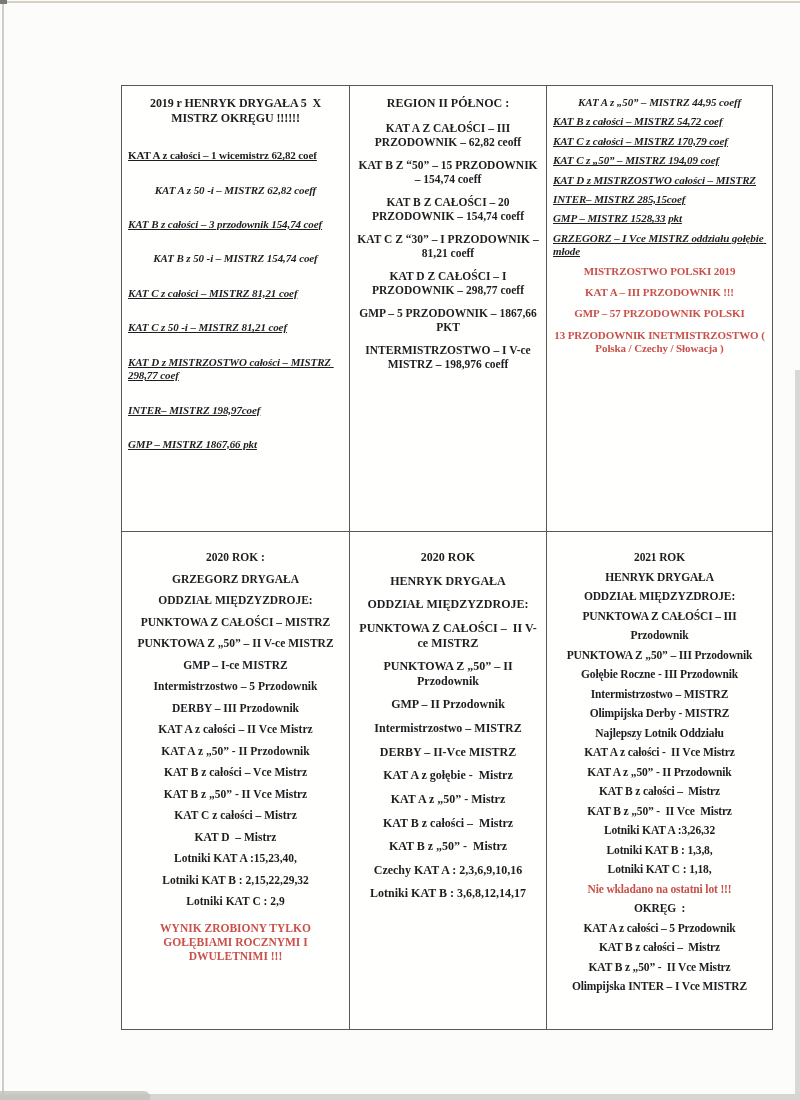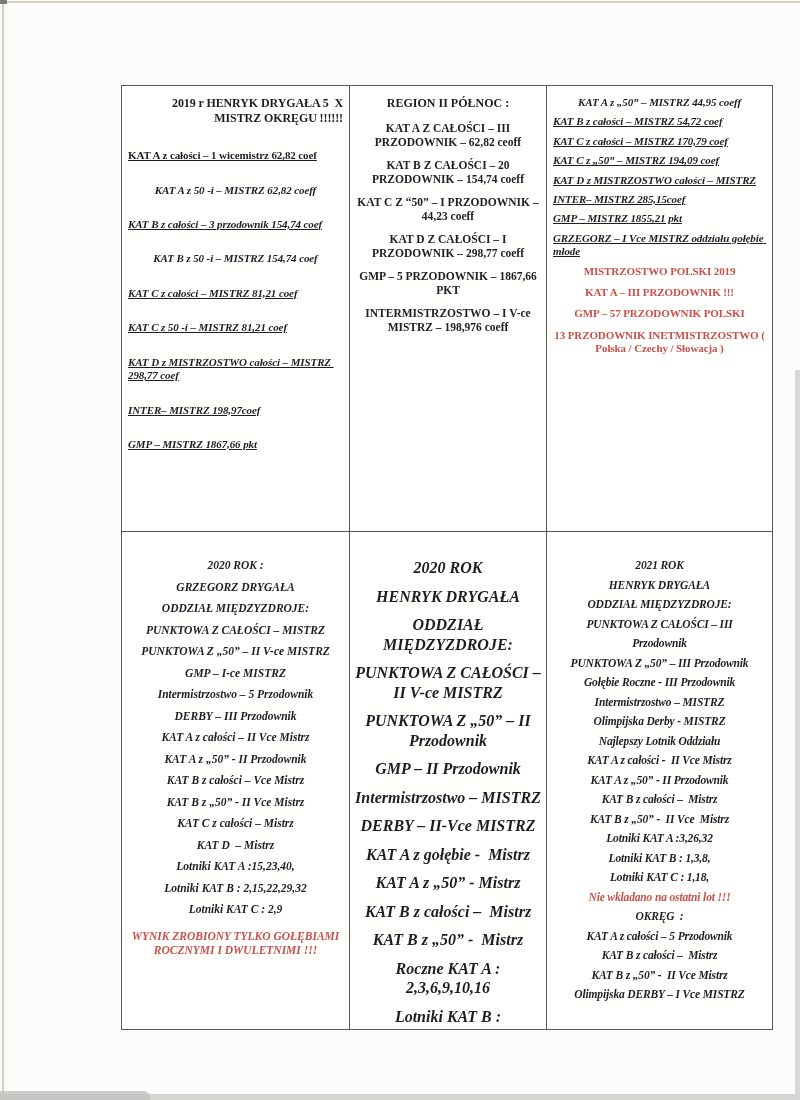--- a/index.html
+++ b/index.html
@@ -23,41 +23,41 @@
     box-sizing:border-box;border:1.5px solid #5b5854;
     display:grid;
     grid-template-columns:227px 197px 1fr;
     grid-template-rows:445px 1fr;
     background:#fffffe;
   }
   .cell{box-sizing:border-box;overflow:hidden;}
   .cell.c1,.cell.c2{border-left:1.3px solid #5b5854;}
   .cell.r1{border-top:1.3px solid #5b5854;}
   .cell.r0{padding:10px 6px 6px 6px;}
-  .cell.r1{padding:26px 4px 4px 4px;font-style:italic;}
+  .cell.r1{padding:18px 4px 4px 4px;}
 
   .line{
     font-weight:bold;text-align:center;white-space:pre-wrap;
     line-height:1.22;
   }
   .line.lft{text-align:left;text-decoration:underline;}
   .line.ital{font-style:italic;}
   .line.red{color:#c9504b;}
 
   
   .c-r0c0 .line{font-size:11px;margin-bottom:21px;letter-spacing:-.1px;}
-  .c-r0c0 .line.hdr{font-size:12px;margin-bottom:24px;text-align:right;}
+  .c-r0c0 .line.hdr{font-size:12px;margin-bottom:24px;}
   .c-r0c1 .line{font-size:11.5px;margin-bottom:9px;}
   .c-r0c1 .line.hdr{font-size:12px;margin-bottom:10px;text-align:center;}
   .c-r0c2 .line{font-size:11px;margin-bottom:6px;letter-spacing:-.1px;}
   .c-r0c2 .line.hdr{font-size:12px;margin-bottom:9px;}
   .c-r0c2 .line.red{margin-bottom:8px;}
   .c-r1c0 .line{font-size:11.5px;margin-bottom:7.5px;}
   .c-r1c0 .line.red{margin-top:13px;}
-  .c-r1c1 .line{font-size:16px;margin-bottom:9px;}
+  .c-r1c1 .line{font-size:12px;margin-bottom:9px;}
   .c-r1c2 .line{font-size:11.5px;margin-bottom:5.5px;letter-spacing:-.15px;}
 </style>
 </head>
 <body>
 
 <div class="edge top"></div>
 <div class="edge left"></div>
 <div class="edge corner"></div>
 <div class="edge right"></div>
 <div class="edge bottom"></div>
@@ -72,34 +72,35 @@
       <div class="line ital">KAT B z 50 -i – MISTRZ 154,74 coef</div>
       <div class="line lft ital">KAT C z całości – MISTRZ 81,21 coef</div>
       <div class="line lft ital">KAT C z 50 -i – MISTRZ 81,21 coef</div>
       <div class="line lft ital">KAT D z MISTRZOSTWO całości – MISTRZ 298,77 coef</div>
       <div class="line lft ital">INTER– MISTRZ 198,97coef</div>
       <div class="line lft ital">GMP – MISTRZ 1867,66 pkt</div>
     </div>
   <div class="cell r0 c1 c-r0c1">
       <div class="line hdr">REGION II PÓŁNOC :</div>
       <div class="line">KAT A Z CAŁOŚCI – III PRZODOWNIK – 62,82 ceoff</div>
+      <div class="line">KAT B Z “50” – 15 PRZODOWNIK – 154,74 coeff</div>
       <div class="line">KAT B Z CAŁOŚCI – 20 PRZODOWNIK – 154,74 coeff</div>
-      <div class="line">KAT C Z “50” – I PRZODOWNIK – 44,23 coeff</div>
+      <div class="line">KAT C Z “30” – I PRZODOWNIK – 81,21 coeff</div>
       <div class="line">KAT D Z CAŁOŚCI – I PRZODOWNIK – 298,77 coeff</div>
       <div class="line">GMP – 5 PRZODOWNIK – 1867,66 PKT</div>
       <div class="line">INTERMISTRZOSTWO – I V-ce MISTRZ – 198,976 coeff</div>
     </div>
   <div class="cell r0 c2 c-r0c2">
       <div class="line ital">KAT A z „50” – MISTRZ 44,95 coeff</div>
       <div class="line lft ital">KAT B z całości – MISTRZ 54,72 coef</div>
       <div class="line lft ital">KAT C z całości – MISTRZ 170,79 coef</div>
       <div class="line lft ital">KAT C z „50” – MISTRZ 194,09 coef</div>
       <div class="line lft ital">KAT D z MISTRZOSTWO całości – MISTRZ</div>
       <div class="line lft ital">INTER– MISTRZ 285,15coef</div>
-      <div class="line lft ital">GMP – MISTRZ 1855,21 pkt</div>
+      <div class="line lft ital">GMP – MISTRZ 1528,33 pkt</div>
       <div class="line lft ital">GRZEGORZ – I Vce MISTRZ oddziału gołębie młode</div>
       <div class="line red">MISTRZOSTWO POLSKI 2019</div>
       <div class="line red">KAT A – III PRZODOWNIK !!!</div>
       <div class="line red">GMP – 57 PRZODOWNIK POLSKI</div>
       <div class="line red">13 PRZODOWNIK INETMISTRZOSTWO ( Polska / Czechy / Słowacja )</div>
     </div>
   <div class="cell r1 c0 c-r1c0">
       <div class="line hdr">2020 ROK :</div>
       <div class="line hdr">GRZEGORZ DRYGAŁA</div>
       <div class="line hdr">ODDZIAŁ MIĘDZYZDROJE:</div>
@@ -125,21 +126,21 @@
       <div class="line hdr">ODDZIAŁ MIĘDZYZDROJE:</div>
       <div class="line">PUNKTOWA Z CAŁOŚCI –  II V-ce MISTRZ</div>
       <div class="line">PUNKTOWA Z „50” – II Przodownik</div>
       <div class="line">GMP – II Przodownik</div>
       <div class="line">Intermistrzostwo – MISTRZ</div>
       <div class="line">DERBY – II-Vce MISTRZ</div>
       <div class="line">KAT A z gołębie -  Mistrz</div>
       <div class="line">KAT A z „50” - Mistrz</div>
       <div class="line">KAT B z całości –  Mistrz</div>
       <div class="line">KAT B z „50” -  Mistrz</div>
-      <div class="line">Roczne KAT A : 2,3,6,9,10,16</div>
+      <div class="line">Czechy KAT A : 2,3,6,9,10,16</div>
       <div class="line">Lotniki KAT B : 3,6,8,12,14,17</div>
     </div>
   <div class="cell r1 c2 c-r1c2">
       <div class="line hdr">2021 ROK</div>
       <div class="line hdr">HENRYK DRYGAŁA</div>
       <div class="line hdr">ODDZIAŁ MIĘDZYZDROJE:</div>
       <div class="line">PUNKTOWA Z CAŁOŚCI – III</div>
       <div class="line">Przodownik</div>
       <div class="line">PUNKTOWA Z „50” – III Przodownik</div>
       <div class="line">Gołębie Roczne - III Przodownik</div>
@@ -151,15 +152,15 @@
       <div class="line">KAT B z całości –  Mistrz</div>
       <div class="line">KAT B z „50” -  II Vce  Mistrz</div>
       <div class="line">Lotniki KAT A :3,26,32</div>
       <div class="line">Lotniki KAT B : 1,3,8,</div>
       <div class="line">Lotniki KAT C : 1,18,</div>
       <div class="line red">Nie wkladano na ostatni lot !!!</div>
       <div class="line hdr">OKRĘG  :</div>
       <div class="line">KAT A z całości – 5 Przodownik</div>
       <div class="line">KAT B z całości –  Mistrz</div>
       <div class="line">KAT B z „50” -  II Vce Mistrz</div>
-      <div class="line">Olimpijska DERBY – I Vce MISTRZ</div>
+      <div class="line">Olimpijska INTER – I Vce MISTRZ</div>
     </div>
 </div>
 
 </body></html>

